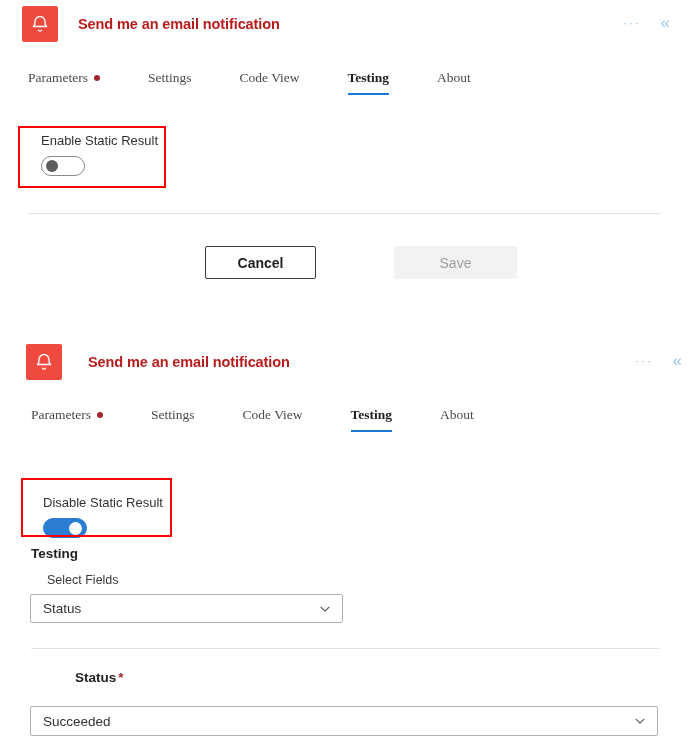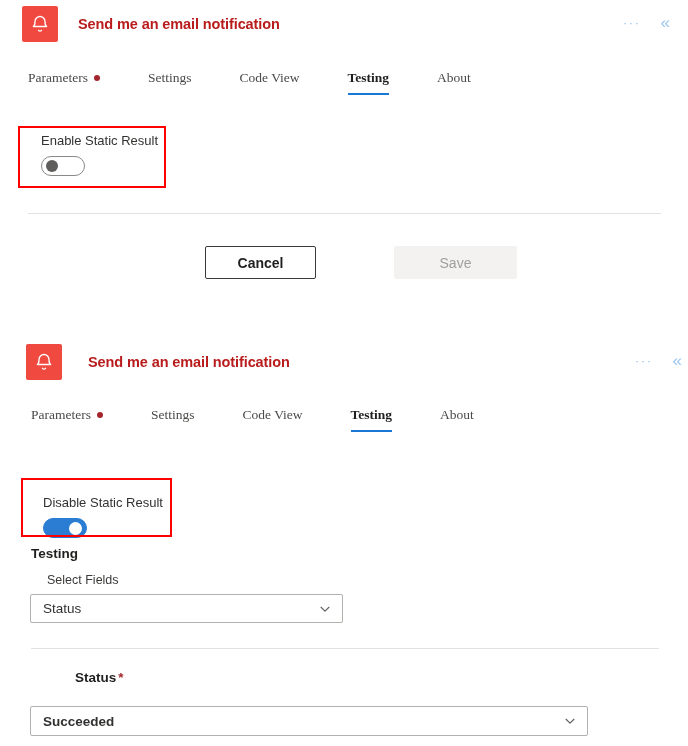--- a/index.html
+++ b/index.html
@@ -324,21 +324,21 @@
       </svg>
     </span>
   </div>
 
   <div class="rule" style="left:31px; top:310px; width:628px;"></div>
 
   <div class="field-label" style="left:31px; top:332px; font-size:13.5px; font-weight:bold; color:#201f1e;margin-left:44px;">
     <span>Status</span><span class="req">*</span>
   </div>
 
-  <div class="dropdown" style="left:30px; top:368px; width:558px; height:30px;font-weight:bold;">
+  <div class="dropdown" style="left:30px; top:368px; width:628px; height:30px;">
     <span>Succeeded</span>
     <span class="caret">
       <svg width="14" height="14" viewBox="0 0 16 16" fill="none" stroke="#605e5c" stroke-width="1.3" stroke-linecap="round" stroke-linejoin="round">
         <path d="M3.5 6 L8 10.5 L12.5 6"></path>
       </svg>
     </span>
   </div>
 </div>
 
 </body></html>

